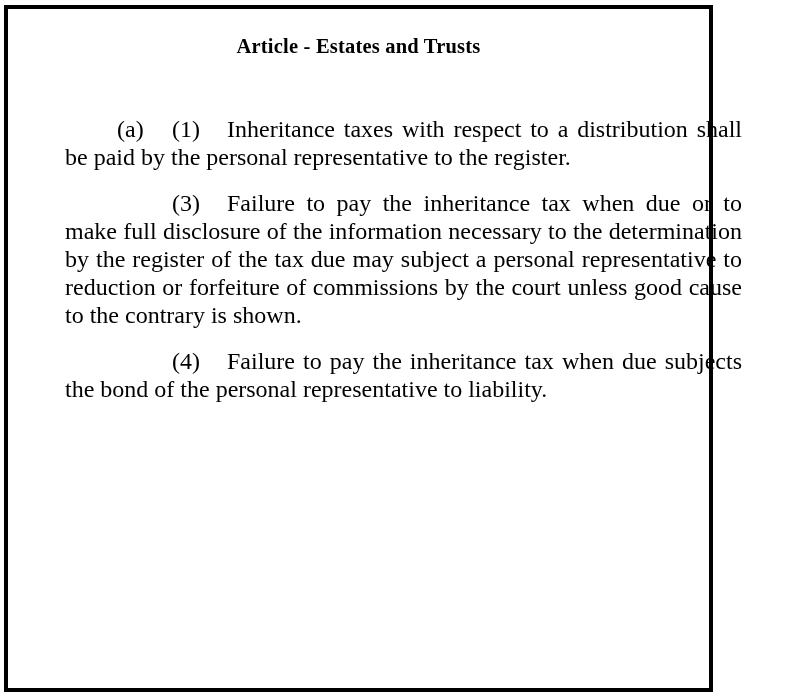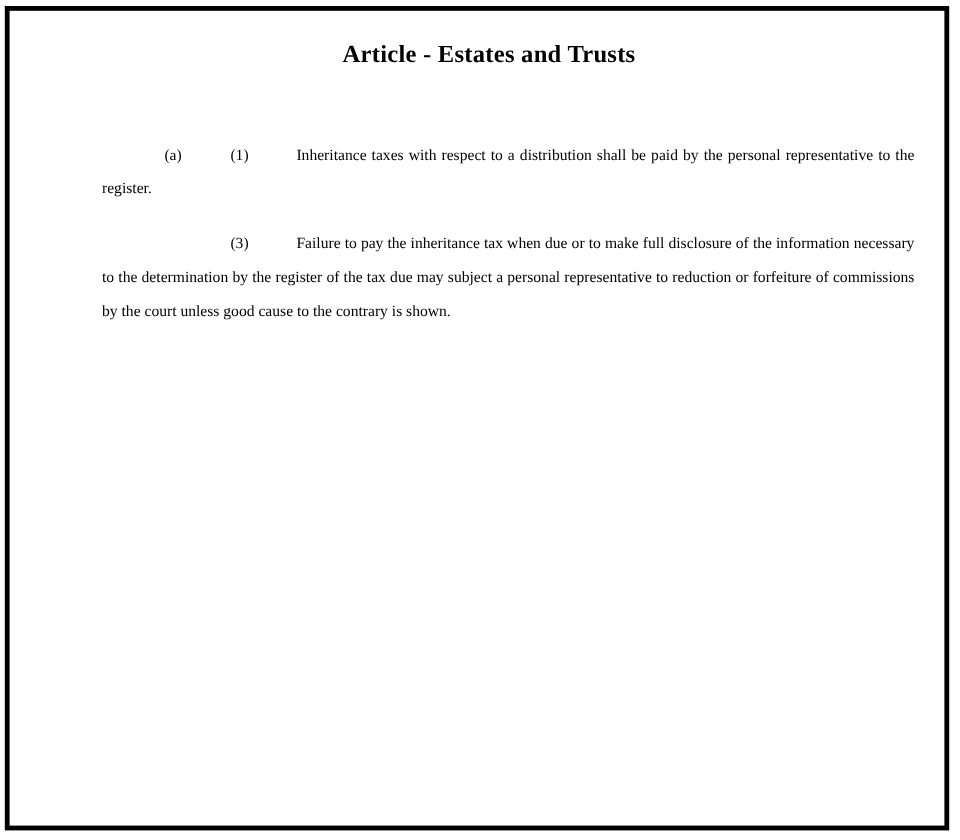--- a/index.html
+++ b/index.html
@@ -12,26 +12,25 @@
     height: 700px;
     overflow: hidden;
     font-family: "Liberation Serif", "DejaVu Serif", serif;
     color: #000000;
   }
 
   .page-frame {
     position: absolute;
     left: 4px;
     top: 5px;
-    width: 787px;
+    width: 709px;
     height: 687px;
     border: 4px solid #000000;
     box-sizing: border-box;
     background: #ffffff;
-    padding-left: 20px;
   }
 
   .page-inner {
     position: relative;
     width: 100%;
     height: 100%;
     box-sizing: border-box;
   }
 
   .doc-title {
@@ -52,21 +51,21 @@
     width: 677px;
   }
 
   .section-number {
     font-size: 18.5px;
     line-height: 28px;
     margin: 0 0 18px 0;
   }
 
   .para {
-    font-size: 13px;
+    font-size: 24px;
     line-height: 28px;
     margin: 0 0 18px 0;
     text-align: justify;
     text-justify: inter-word;
   }
 
   .para:last-child {
     margin-bottom: 0;
   }
 
@@ -98,17 +97,18 @@
   <div class="page-inner">
 
     <div class="doc-title">Article - Estates and Trusts</div>
 
     <div class="body-col">
 
 
       <div id="paragraph-list">
           <div class="para"><span class="marker-lead"></span><span class="lbl-alpha">(a)</span><span class="lbl-num">(1)</span><span>Inheritance taxes with respect to a distribution shall be paid by the personal representative to the register.</span></div>
           <div class="para num-only"><span class="marker-lead"></span><span class="lbl-num">(3)</span><span>Failure to pay the inheritance tax when due or to make full disclosure of the information necessary to the determination by the register of the tax due may subject a personal representative to reduction or forfeiture of commissions by the court unless good cause to the contrary is shown.</span></div>
+          <div class="para num-only"><span class="marker-lead"></span><span class="lbl-num">(4)</span><span>Failure to pay the inheritance tax when due subjects the bond of the personal representative to liability.</span></div>
         </div>
 
     </div>
   </div>
 </div>
 
 </body></html>

